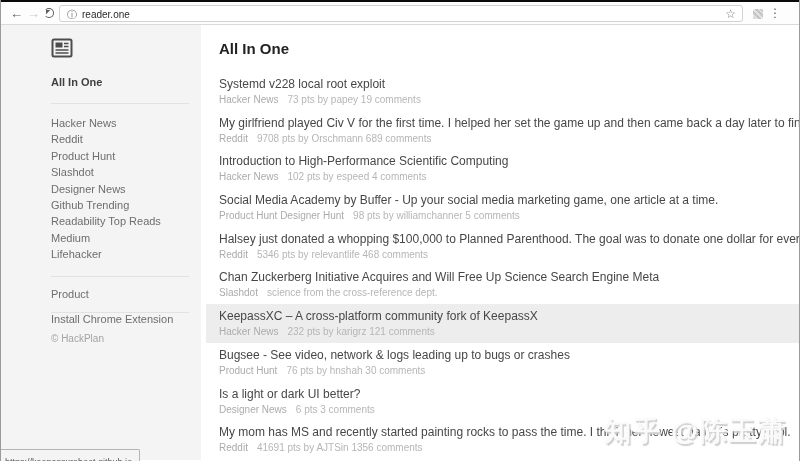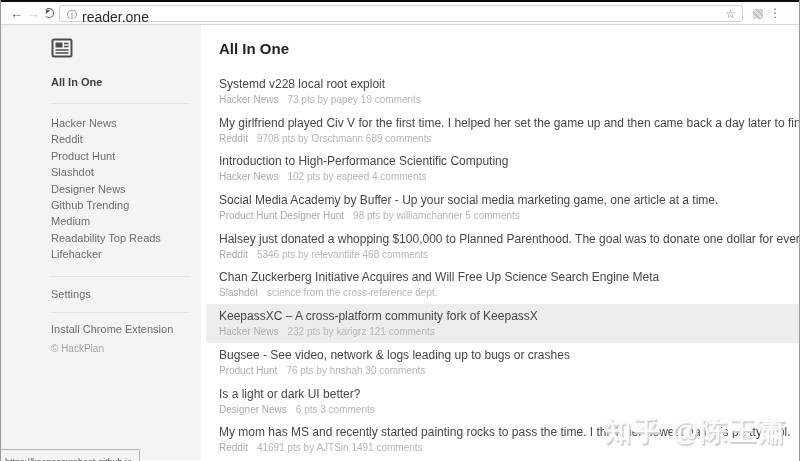--- a/index.html
+++ b/index.html
@@ -15,37 +15,37 @@
   .nav-ico { position:absolute; top:3px; font-size:13px; line-height:17px; color:#5a5a5a; cursor:pointer; }
   .back-ico { left:9px; }
   .fwd-ico { left:26px; color:#c9c9c9; }
   .reload-ico { position:absolute; left:43px; top:6px; width:10px; height:10px;
     border:1.5px solid #5a5a5a; border-radius:50%; border-left-color:transparent; cursor:pointer; }
   .reload-ico::after { content:""; position:absolute; left:-2px; top:-2px;
     border:3px solid transparent; border-right-color:#5a5a5a; transform:rotate(45deg); }
   .url-box { position:absolute; left:58px; top:3px; width:684px; height:17px;
     background:#fff; border:1px solid #d2d2d2; border-radius:3px; }
   .info-ico { position:absolute; left:7px; top:2px; font-size:10px; color:#6b6b6b; }
-  .url-text { position:absolute; left:22px; top:3px; font-size:14px; color:#2b2b2b; }
+  .url-text { position:absolute; left:22px; top:3px; font-size:10px; color:#2b2b2b; }
   .star-ico { position:absolute; right:6px; top:1px; font-size:12px; color:#7d7d7d; cursor:pointer; }
   .ext-ico { position:absolute; left:752px; top:7px; width:10px; height:10px; border-radius:2px;
     background:repeating-linear-gradient(45deg,#c4c4c4 0 2px,#e2e2e2 2px 4px); cursor:pointer; }
   .menu-dots { position:absolute; left:768px; top:4px; font-size:12px; color:#5f5f5f; cursor:pointer; }
   
   .content { display:flex; height:435px; }
   .sidebar { width:200px; background:#f4f4f4; padding-left:50px; flex-shrink:0; }
   .app-icon { margin-top:12px; display:block; }
   .app-title { margin-top:17px; font-size:11px; font-weight:bold; color:#3f3f3f; cursor:pointer; }
   .sb-divider { border:none; border-top:1px solid #e2e2e2; margin-top:15px; margin-right:12px; }
   .sb-list { list-style:none; margin-top:11px; }
   .sb-list li { height:16.4px; line-height:16.4px; font-size:11px; color:#6e6e6e; cursor:pointer; }
   .sb-divider2 { border:none; border-top:1px solid #e2e2e2; margin-top:13px; margin-right:12px; }
   .sb-settings { margin-top:11px; font-size:11px; color:#6e6e6e; cursor:pointer; }
   .sb-divider3 { border:none; border-top:1px solid #e2e2e2; margin-top:12px; margin-right:12px; }
-  .sb-install { margin-top:10px; font-size:11px; color:#6e6e6e; cursor:pointer; }
+  .sb-install { font-size:11px; color:#6e6e6e; cursor:pointer; }
   .sb-copy { margin-top:8px; font-size:10px; color:#a3a3a3; }
   .main { flex:1; background:#fff; padding:15px 10px 0 5px; position:relative; }
   .page-title { font-size:15px; font-weight:bold; color:#222; margin-left:13px; }
   .story-list { list-style:none; margin-top:15px; }
   .story-list li { position:relative; height:38.7px; padding:5px 30px 0 13px; }
   .story-list li.hl { background:#ededed; }
   .story-title { font-size:12px; line-height:14px; color:#474747; white-space:nowrap; overflow:hidden; display:block; cursor:pointer; }
   .story-meta { font-size:10px; line-height:12px; color:#b6b6b6; margin-top:3px; white-space:nowrap; }
   .story-meta .src { color:#ababab; margin-right:9px; }
   
@@ -86,26 +86,26 @@
     </svg>
     <div class="app-title">All In One</div>
     <hr class="sb-divider">
     <ul class="sb-list" id="sidebar-sources">
         <li>Hacker News</li>
         <li>Reddit</li>
         <li>Product Hunt</li>
         <li>Slashdot</li>
         <li>Designer News</li>
         <li>Github Trending</li>
+        <li>Readability Top Reads</li>
         <li>Medium</li>
-        <li>Readability Top Reads</li>
         <li>Lifehacker</li>
       </ul>
     <hr class="sb-divider2">
-    <div class="sb-settings">Settings</div>
+    <div class="sb-settings">Product</div>
     <hr class="sb-divider3">
     <div class="sb-install">Install Chrome Extension</div>
     <div class="sb-copy">© HackPlan</div>
   </div>
 
   <div class="main">
     <h1 class="page-title">All In One</h1>
     <ul class="story-list" id="story-list">
         <li class="">
           <span class="story-title">Systemd v228 local root exploit</span>
@@ -138,21 +138,21 @@
         <li class="">
           <span class="story-title">Bugsee - See video, network &amp; logs leading up to bugs or crashes</span>
           <div class="story-meta"><span class="src">Product Hunt</span><span>76 pts by hnshah 30 comments</span></div>
         </li>
         <li class="">
           <span class="story-title">Is a light or dark UI better?</span>
           <div class="story-meta"><span class="src">Designer News</span><span>6 pts 3 comments</span></div>
         </li>
         <li class="">
           <span class="story-title">My mom has MS and recently started painting rocks to pass the time. I think her newest batch is pretty cool.</span>
-          <div class="story-meta"><span class="src">Reddit</span><span>41691 pts by AJTSin 1491 comments</span></div>
+          <div class="story-meta"><span class="src">Reddit</span><span>41691 pts by AJTSin 1356 comments</span></div>
         </li>
       </ul>
   </div>
 </div>
 
 <div class="watermark">知乎 @陈玉蕭</div>
 
 <div class="status-tooltip">
   <span>https://keepassxreboot.github.io</span>
 </div>

